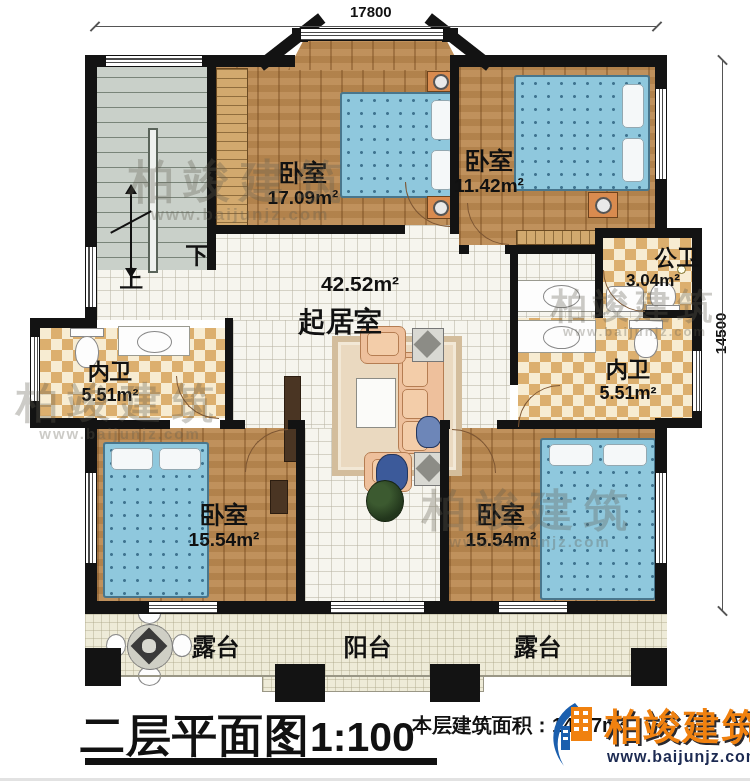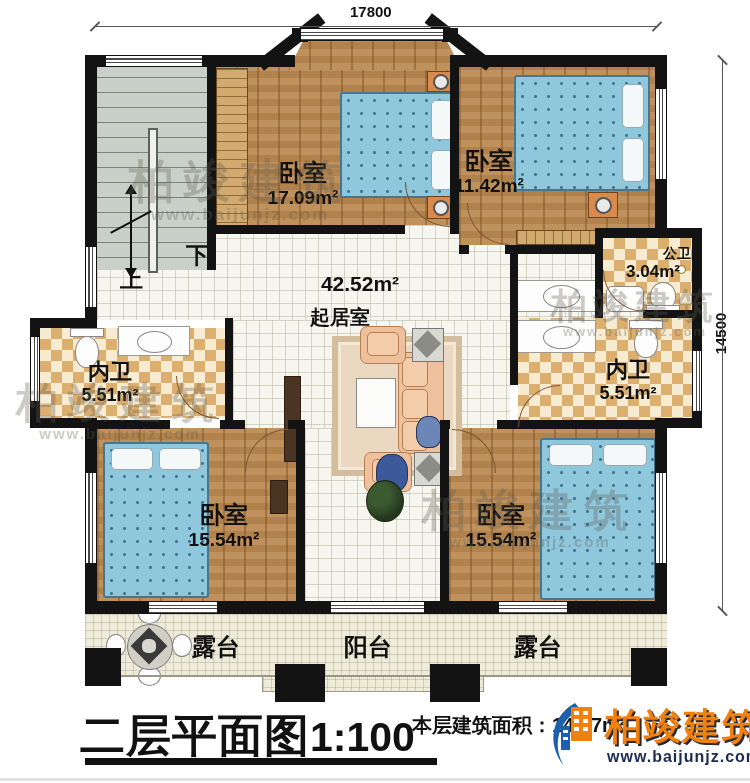--- a/index.html
+++ b/index.html
@@ -222,28 +222,28 @@
 
   <div class="room-label" style="left:303px;top:160px;">
     <span class="rn">卧室</span>
     <span class="ra">17.09m²</span>
   </div>
   <div class="room-label" style="left:489px;top:148px;">
     <span class="rn">卧室</span>
     <span class="ra">11.42m²</span>
   </div>
   <div class="room-label" style="left:653px;top:246px;">
-    <span class="rn" style="font-size:14px;margin-left:48px;">公卫</span>
+    <span class="rn" style="font-size:22px;margin-left:48px;">公卫</span>
     <span class="ra" style="font-size:17px;">3.04m²</span>
   </div>
   <div class="room-label" style="left:360px;top:272px;">
     <span class="ra" style="font-size:21px;">42.52m²</span>
   </div>
   <div class="room-label" style="left:340px;top:306px;">
-    <span class="rn" style="font-size:20px;">起居室</span>
+    <span class="rn" style="font-size:28px;">起居室</span>
   </div>
   <div class="room-label" style="left:110px;top:360px;">
     <span class="rn" style="font-size:22px;">内卫</span>
     <span class="ra" style="font-size:18px;">5.51m²</span>
   </div>
   <div class="room-label" style="left:628px;top:358px;">
     <span class="rn" style="font-size:22px;">内卫</span>
     <span class="ra" style="font-size:18px;">5.51m²</span>
   </div>
   <div class="room-label" style="left:224px;top:502px;">

